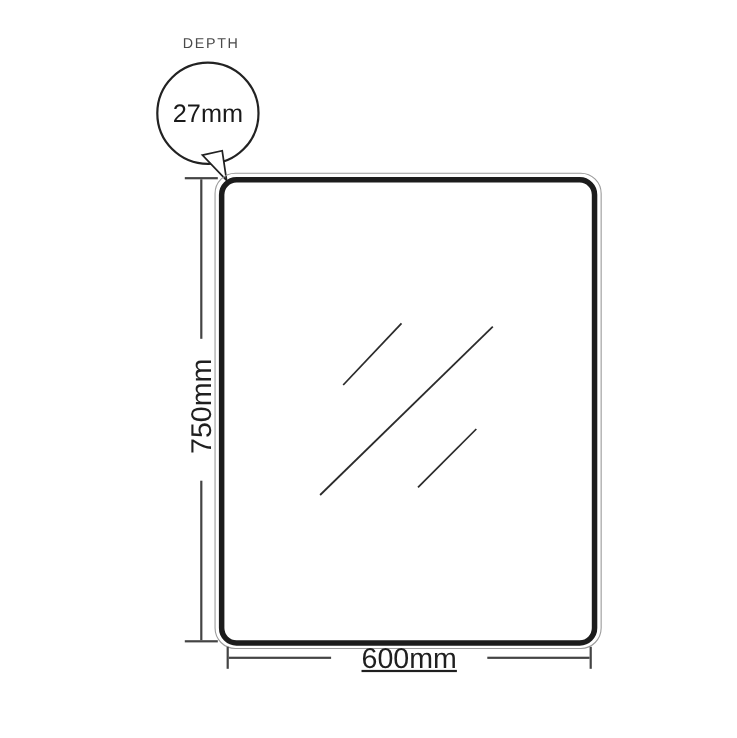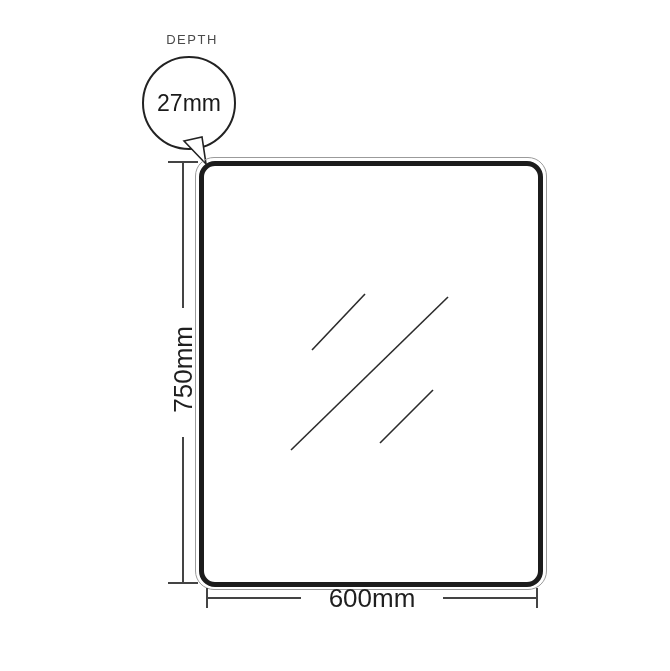--- a/index.html
+++ b/index.html
@@ -148,20 +148,21 @@
     background: #444444;
     flex: 1 1 auto;
   }
   .dim-horizontal .dim-label-h {
     font-size: 26px;
     color: #1f1f1f;
     margin: 0 28px;
     flex: 0 0 auto;
     white-space: nowrap;
     line-height: 20px;
+    text-decoration: underline;
   }
 </style>
 </head>
 <body>
 
 <div class="canvas">
 
   <div class="depth-label">DEPTH</div>
 
   <div class="depth-circle">

